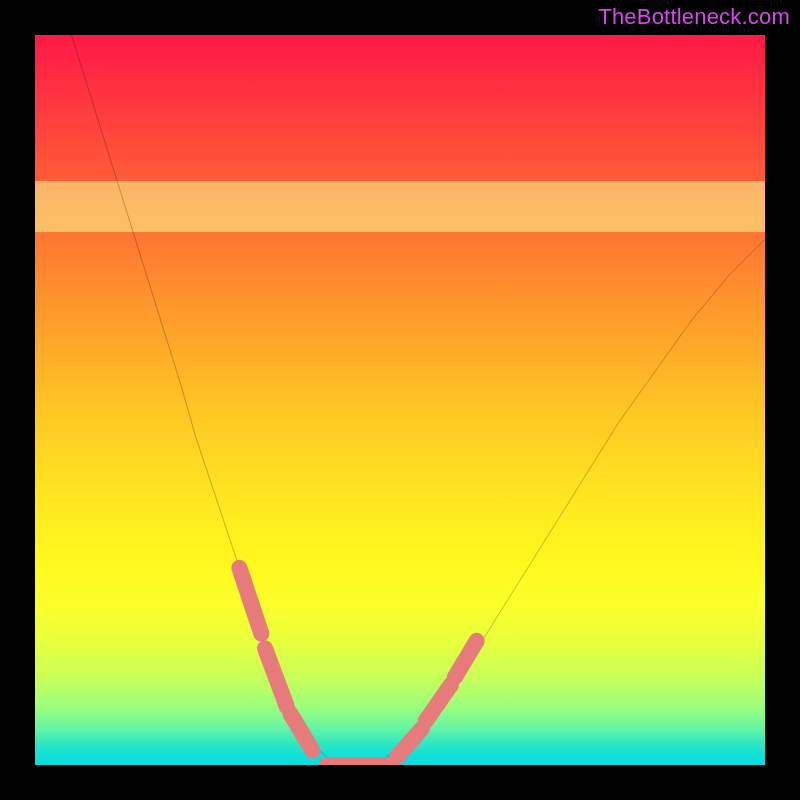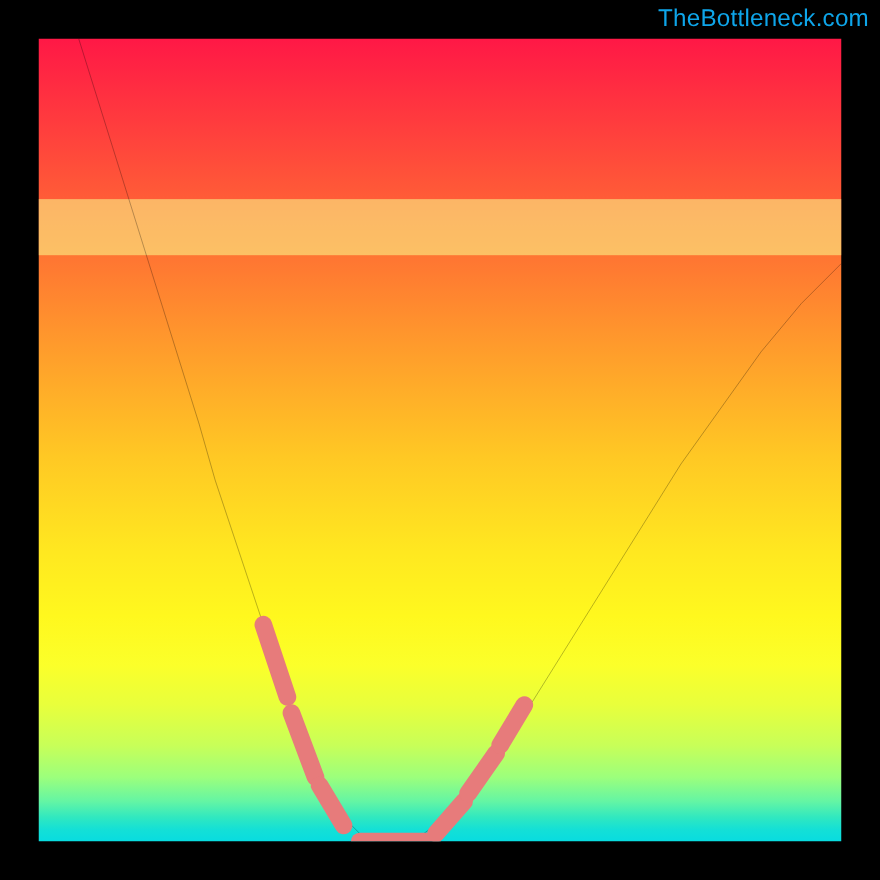--- a/index.html
+++ b/index.html
@@ -14,21 +14,21 @@
   .frame {
     position: relative;
     width: 800px;
     height: 800px;
     background: #000;
   }
   .watermark {
     position: absolute;
     top: 4px;
     right: 10px;
-    color: #0ea5e9;
+    color: #d946ef;
     font-size: 22px;
     font-weight: 500;
     letter-spacing: 0.2px;
     z-index: 5;
     user-select: none;
   }
   .plot-area {
     position: absolute;
     left: 35px;
     top: 35px;

